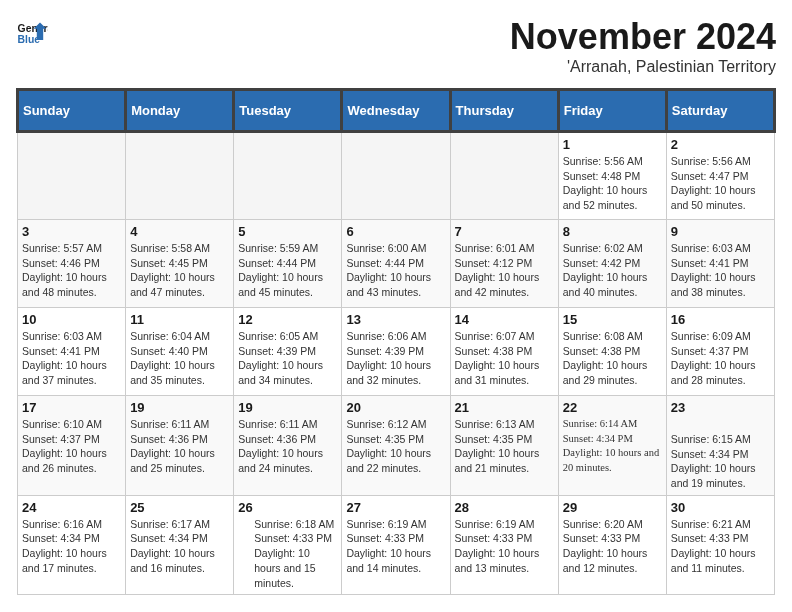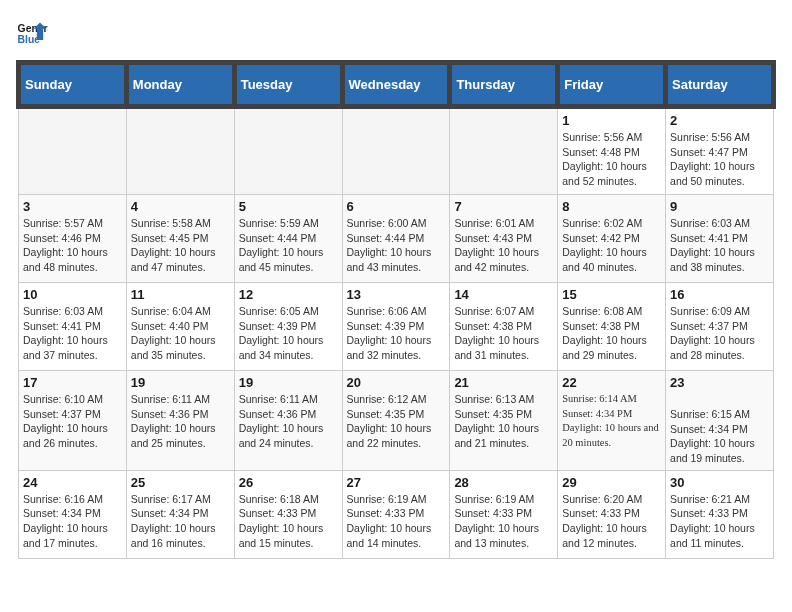--- a/index.html
+++ b/index.html
@@ -41,21 +41,21 @@
       width: 100%;
       border-collapse: collapse;
     }
     .calendar th {
       background: #2b6cb0;
       color: #fff;
       font-size: 13px;
       font-weight: bold;
       padding: 12px 4px;
       text-align: left;
-      border: 5px solid #404040;
+      border: 3px solid #404040;
     }
     .calendar td {
       border: 1px solid #ccc;
       vertical-align: top;
       padding: 4px;
       font-size: 11px;
       color: #333;
       width: calc(100% / 7);
       height: 88px;
       background: #fff;
@@ -81,20 +81,24 @@
 </head>
 <body>
 
 <div class="header">
   <div class="logo">
     <svg class="logo-icon" viewBox="0 0 40 40">
       <text x="2" y="20" font-size="13" font-weight="bold" fill="#1a1a1a">General</text>
       <text x="2" y="34" font-size="13" font-weight="bold" fill="#2b6cb0">Blue</text>
       <polygon points="30,8 38,16 34,16 34,30 26,30 26,16 22,16" fill="#2b6cb0"></polygon>
     </svg>
+  </div>
+  <div class="title-block">
+    <div class="month-title">November 2024</div>
+    <div class="subtitle">'Arranah, Palestinian Territory</div>
   </div>
 </div>
 
 <table class="calendar">
   <thead>
     <tr>
     <th>Sunday</th>
         <th>Monday</th>
         <th>Tuesday</th>
         <th>Wednesday</th>
@@ -144,21 +148,21 @@
         </td>
         <td>
           <div class="day-number">6</div>
           <div class="day-info" style="white-space: pre-line;">Sunrise: 6:00 AM
 Sunset: 4:44 PM
 Daylight: 10 hours and 43 minutes.</div>
         </td>
         <td>
           <div class="day-number">7</div>
           <div class="day-info" style="white-space: pre-line;">Sunrise: 6:01 AM
-Sunset: 4:43 PM
+Sunset: 4:12 PM
 Daylight: 10 hours and 42 minutes.</div>
         </td>
         <td>
           <div class="day-number">8</div>
           <div class="day-info" style="white-space: pre-line;">Sunrise: 6:02 AM
 Sunset: 4:42 PM
 Daylight: 10 hours and 40 minutes.</div>
         </td>
         <td>
           <div class="day-number">9</div>
@@ -263,21 +267,21 @@
 Daylight: 10 hours and 17 minutes.</div>
         </td>
         <td>
           <div class="day-number">25</div>
           <div class="day-info" style="white-space: pre-line;">Sunrise: 6:17 AM
 Sunset: 4:34 PM
 Daylight: 10 hours and 16 minutes.</div>
         </td>
         <td>
           <div class="day-number">26</div>
-          <div class="day-info" style="white-space: pre-line;">Sunrise: 6:18 AM
+          <div class="day-info" style="white-space: pre-line; margin-left: 16px;">Sunrise: 6:18 AM
 Sunset: 4:33 PM
 Daylight: 10 hours and 15 minutes.</div>
         </td>
         <td>
           <div class="day-number">27</div>
           <div class="day-info" style="white-space: pre-line;">Sunrise: 6:19 AM
 Sunset: 4:33 PM
 Daylight: 10 hours and 14 minutes.</div>
         </td>
         <td>

